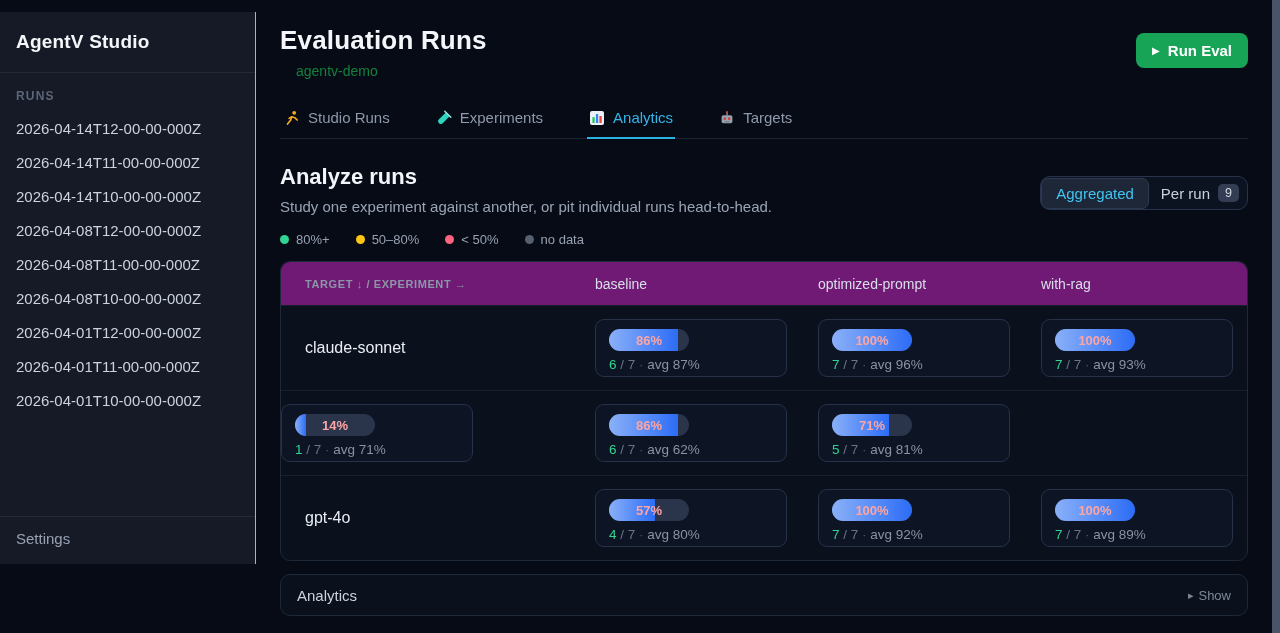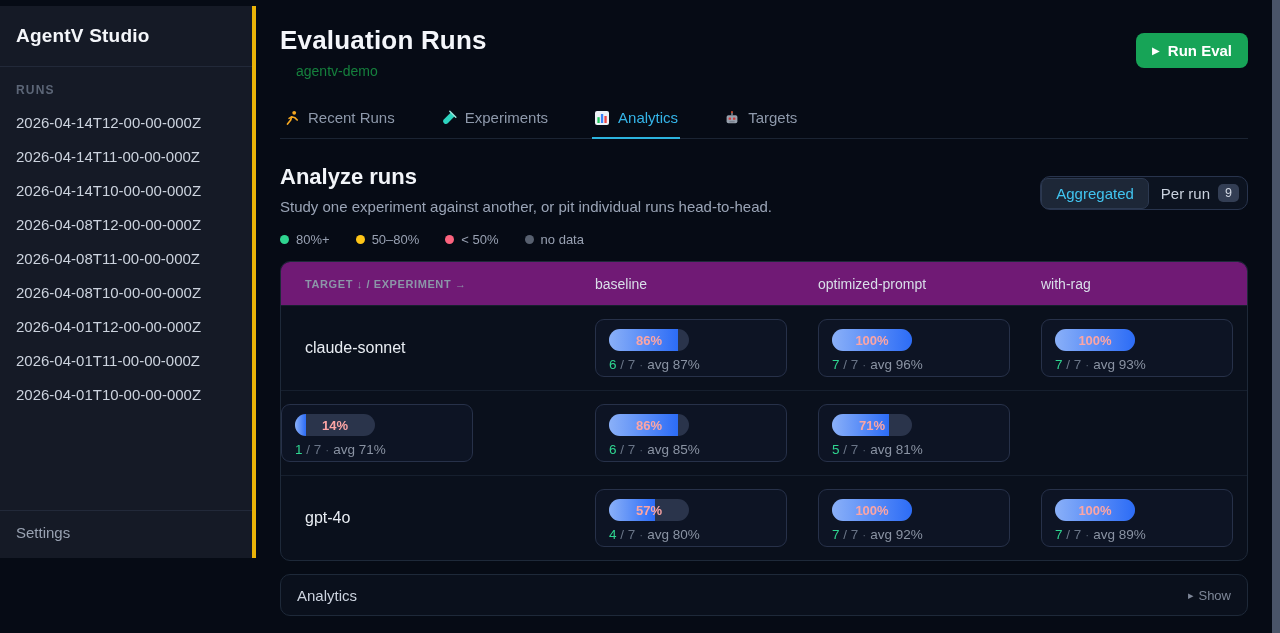--- a/index.html
+++ b/index.html
@@ -5,22 +5,22 @@
   * { margin:0; padding:0; box-sizing:border-box; }
   html,body { width:1280px; height:633px; overflow:hidden; }
   body {
     background:#060b15;
     font-family:"Liberation Sans","DejaVu Sans",sans-serif;
     color:#e8ecf2;
     position:relative;
   }
   
   .sidebar {
-    position:absolute; left:0; top:6px; width:256px; height:552px;
-    background:#151a26; border-right:4px solid #eab308;
+    position:absolute; left:0; top:12px; width:256px; height:552px;
+    background:#151a26; border-right:1px solid #eab308;
   }
   .sidebar-header {
     height:61px; display:flex; align-items:center;
     padding:0 16px; border-bottom:1px solid #222939;
   }
   .app-title { font-size:19px; font-weight:bold; color:#f4f6fa; letter-spacing:.2px; }
   .runs-label {
     margin:16px 16px 8px; font-size:12px; letter-spacing:1.2px;
     color:#5c6677; font-weight:bold;
   }
@@ -173,21 +173,21 @@
 
   <div class="tabs" id="tabs">
       <div class="tab">
         <span>
           <svg width="16" height="16" viewBox="0 0 16 16">
             <circle cx="10.2" cy="2.8" r="1.9" fill="#f6a821"></circle>
             <path d="M3.5 14l3.2-4 .9-3.2 3.4 1 2.2 2.2" stroke="#f6a821" stroke-width="1.7" fill="none" stroke-linecap="round" stroke-linejoin="round"></path>
             <path d="M7.6 6.8L5 8.4" stroke="#f6a821" stroke-width="1.5" stroke-linecap="round"></path>
           </svg>
         </span>
-        <span>Recent Runs</span>
+        <span>Studio Runs</span>
       </div>
       <div class="tab">
         <span>
           <svg width="16" height="16" viewBox="0 0 16 16">
             <path d="M9.8 2.4l3.8 3.8-6.6 6.9a2.7 2.7 0 0 1-4-3.9z" fill="#2dd4bf"></path>
             <path d="M8.8 1.2l6 6" stroke="#9ae6dc" stroke-width="1.5" stroke-linecap="round"></path>
           </svg>
         </span>
         <span>Experiments</span>
       </div>
@@ -294,21 +294,21 @@
               </div>
               <div class="cell-sub"><span class="pass-count">1</span><span class="denominator"> / 7</span><span class="mid-dot">  ·  </span><span class="avg-text">avg 71%</span></div>
             </div>
           </div>
           <div>
             <div class="cell">
               <div class="pill">
                 <div class="pill-fill" style="width: 86%;"></div>
                 <div class="pill-label">86%</div>
               </div>
-              <div class="cell-sub"><span class="pass-count">6</span><span class="denominator"> / 7</span><span class="mid-dot">  ·  </span><span class="avg-text">avg 85%</span></div>
+              <div class="cell-sub"><span class="pass-count">6</span><span class="denominator"> / 7</span><span class="mid-dot">  ·  </span><span class="avg-text">avg 62%</span></div>
             </div>
           </div>
           <div>
             <div class="cell">
               <div class="pill">
                 <div class="pill-fill" style="width: 71%;"></div>
                 <div class="pill-label">71%</div>
               </div>
               <div class="cell-sub"><span class="pass-count">5</span><span class="denominator"> / 7</span><span class="mid-dot">  ·  </span><span class="avg-text">avg 81%</span></div>
             </div>

